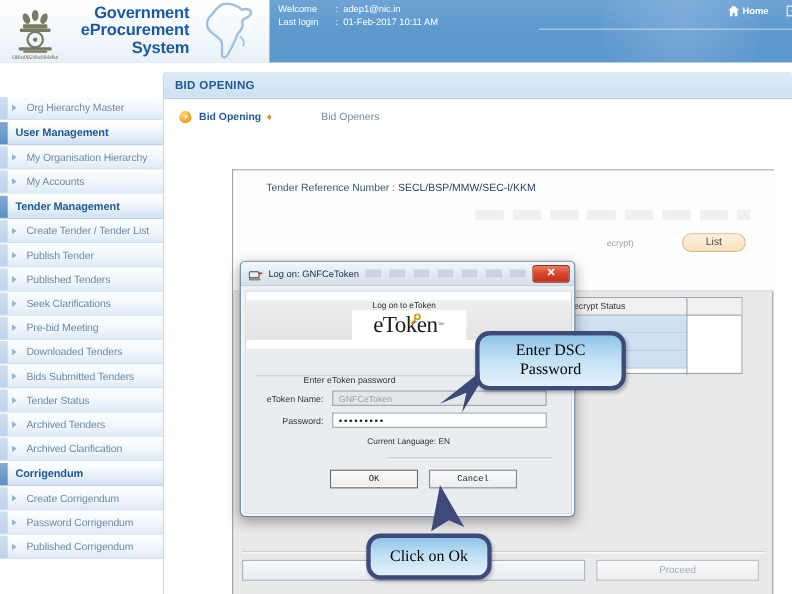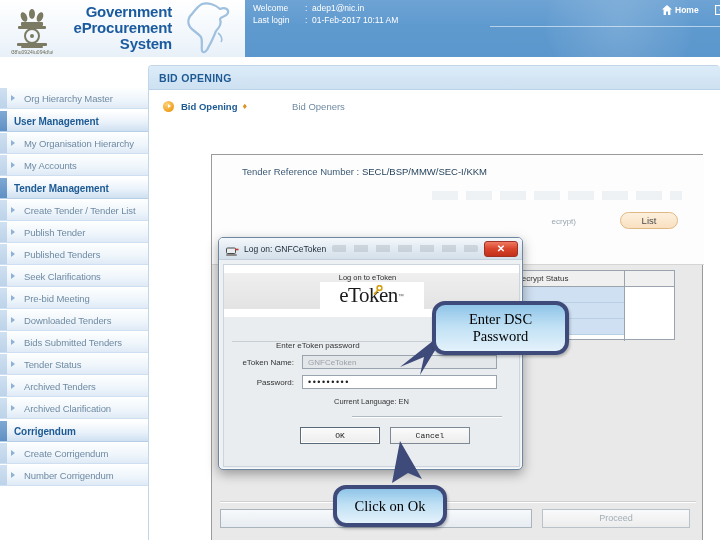--- a/index.html
+++ b/index.html
@@ -445,21 +445,25 @@
         </div>
         <div class="sec-head">
           <span>Corrigendum</span>
         </div>
         <div class="nav-item">
           <span class="nav-arrow"></span>
           <span class="lab">Create Corrigendum</span>
         </div>
         <div class="nav-item">
           <span class="nav-arrow"></span>
-          <span class="lab">Number Corrigendum</span>
+          <span class="lab">Password Corrigendum</span>
+        </div>
+        <div class="nav-item">
+          <span class="nav-arrow"></span>
+          <span class="lab">Published Corrigendum</span>
         </div>
       </nav>
 
     <section class="content">
       <div class="content-title">
         <span>BID OPENING</span>
       </div>
 
       <div class="crumbbar">
         <span class="crumb-dot"></span>

